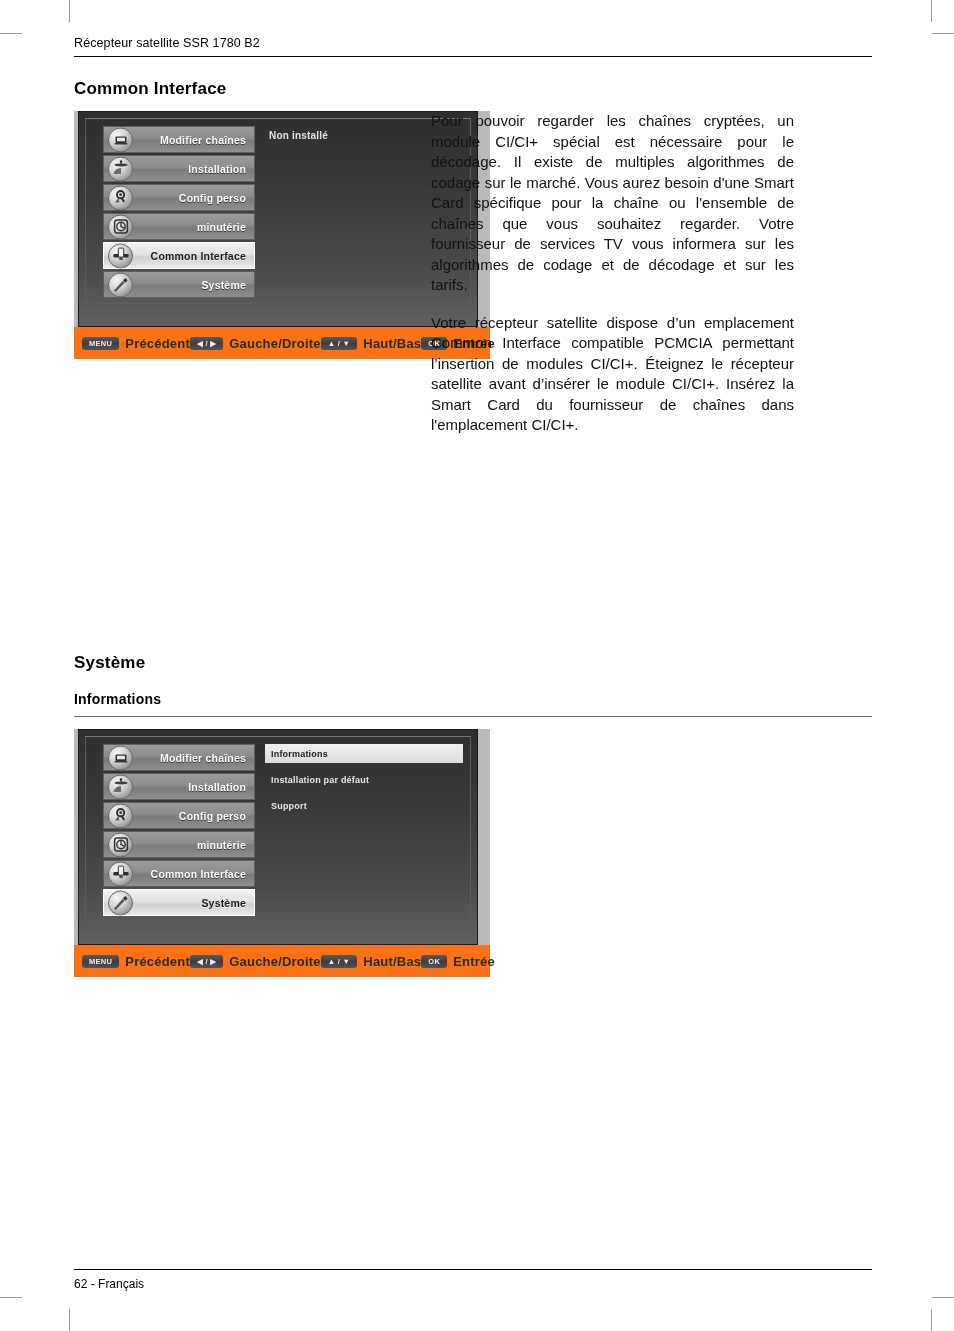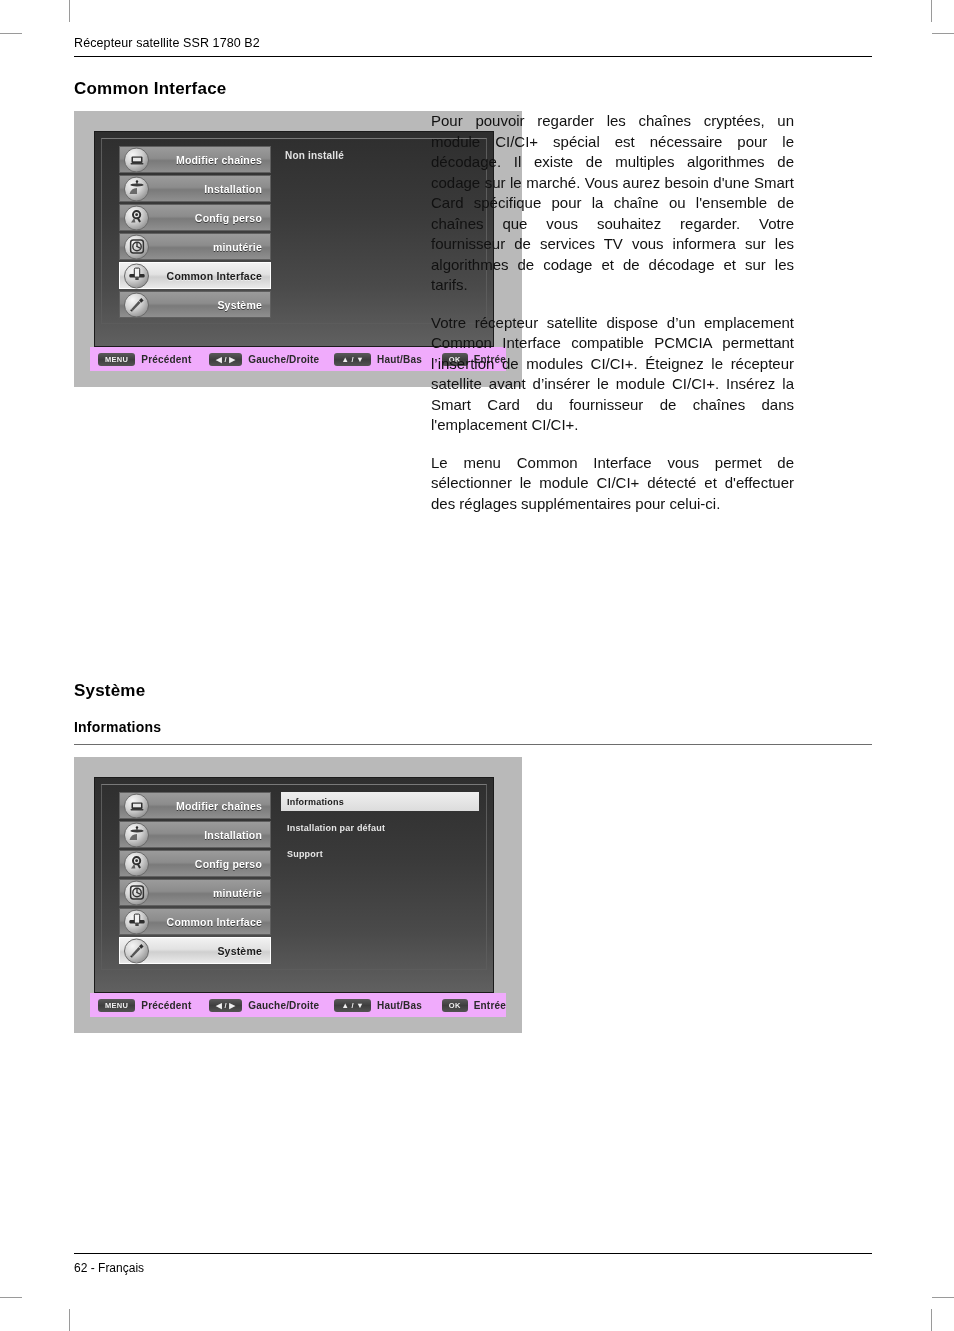--- a/index.html
+++ b/index.html
@@ -81,21 +81,21 @@
     text-justify: inter-word;
     color: #111;
   }
   .body-col p:last-child { margin-bottom: 0; }
 
   
   .osd {
     position: relative;
     width: 416px;
     background: #b9b9b9;
-    padding: 16px;
+    padding: 0;
   }
   .osd-screen {
     position: relative;
     width: 400px;
     height: 216px;
     margin: 4px 4px 0 4px;
     background: linear-gradient(180deg,#2e2e2e 0%,#3a3a3a 38%,#4a4a4a 72%,#606060 100%);
     border: 1px solid #1b1b1b;
     box-sizing: border-box;
     overflow: hidden;
@@ -183,56 +183,56 @@
     margin-bottom: 7px;
   }
   .sub-row.selected {
     background: linear-gradient(180deg,#efefef 0%,#dcdcdc 100%);
     color: #1b1b1b;
   }
 
   
   .osd-keybar {
     width: 416px;
-    height: 24px;
-    background: #f0abfc;
+    height: 32px;
+    background: #f97316;
     display: flex;
     align-items: center;
     padding-left: 8px;
     box-sizing: border-box;
   }
   .key-group { display: flex; align-items: center; }
   .key-pill {
     background: linear-gradient(180deg,#5a5a5a 0%,#3e3e3e 50%,#535353 100%);
     color: #f0f0f0;
     font-size: 7.5px;
     font-weight: bold;
     border-radius: 3px;
     padding: 2px 7px;
     letter-spacing: .3px;
     line-height: 9px;
     white-space: nowrap;
   }
   .key-text {
-    font-size: 10px;
+    font-size: 13px;
     font-weight: bold;
     color: #2a2a2a;
     margin-left: 6px;
     letter-spacing: .2px;
     white-space: nowrap;
   }
   .key-sp-1 { width: 60px; }
   .key-sp-2 { width: 52px; }
   .key-sp-3 { width: 68px; }
 
   
   .page-footer {
     position: absolute;
     left: 0;
-    bottom: 16px;
+    bottom: 0;
     width: 100%;
   }
   .footer-text {
     font-size: 12px;
     padding-top: 7px;
     color: #000;
   }
 </style>
 </head>
 <body>
@@ -356,21 +356,20 @@
         <div class="key-group">
           <span class="key-pill">OK</span>
           <span class="key-text">Entrée</span>
         </div>
       </div>
     </div>
 
     <div class="body-col">
       <p>Pour pouvoir regarder les chaînes cryptées, un module CI/CI+ spécial est nécessaire pour le décodage. Il existe de multiples algorithmes de codage sur le marché. Vous aurez besoin d'une Smart Card spécifique pour la chaîne ou l'ensemble de chaînes que vous souhaitez regarder. Votre fournisseur de services TV vous informera sur les algorithmes de codage et de décodage et sur les tarifs.</p>
       <p>Votre récepteur satellite dispose d’un emplacement Common Interface compatible PCMCIA permettant l’insertion de modules CI/CI+. Éteignez le récepteur satellite avant d’insérer le module CI/CI+. Insérez la Smart Card du fournisseur de chaînes dans l'emplacement CI/CI+.</p>
-      <p>Le menu Common Interface vous permet de sélectionner le module CI/CI+ détecté et d'effectuer des réglages supplémentaires pour celui-ci.</p>
     </div>
   </div>
 
   <div style="height:272px"></div>
   <h1 class="section-title">Système</h1>
   <h2 class="sub-title">Informations</h2>
   <div class="rule-thin"></div>
 
   <div class="columns">
 

